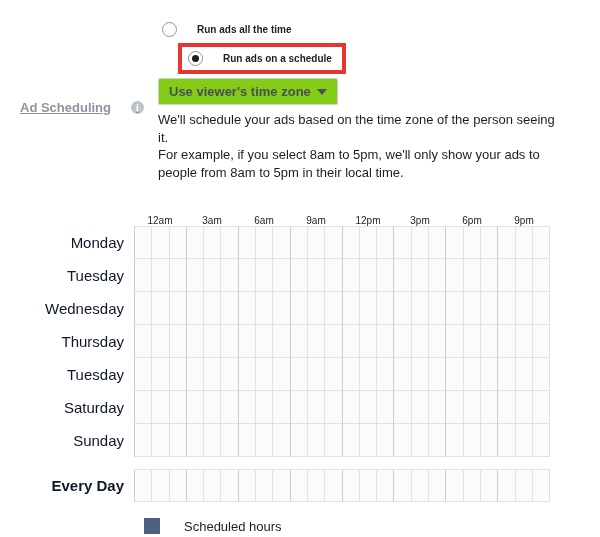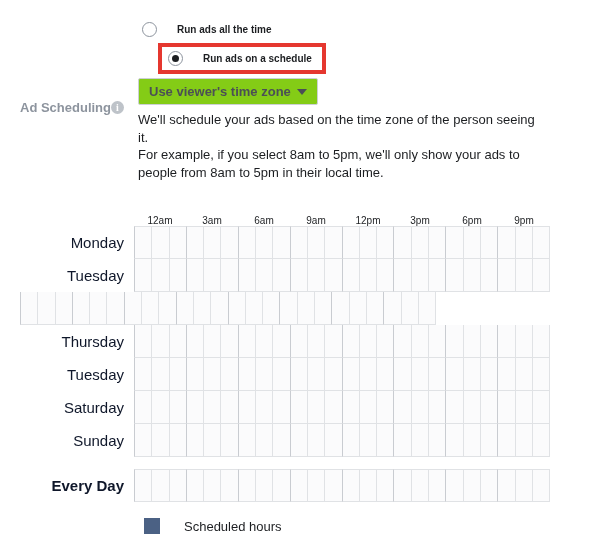--- a/index.html
+++ b/index.html
@@ -12,24 +12,25 @@
     width: 600px;
     background: #fff;
   }
   .row-top { display: flex; }
   .field-label {
     color: #8d949e;
     font-weight: 600;
     font-size: 13px;
     display: flex;
     align-items: center;
-    gap: 0;
+    gap: 20px;
     padding-right: 14px;
     white-space: nowrap;
     padding-top: 2px;
+    text-decoration: underline;
   }
   .info-icon {
     display: inline-flex;
     width: 13px; height: 13px;
     border-radius: 50%;
     background: #bec3c9;
     color: #fff;
     align-items: center; justify-content: center;
     font-size: 10px; font-weight: 700;
     font-family: Georgia, serif;
@@ -239,20 +240,21 @@
           <div class="cell"></div>
           <div class="cell major"></div>
           <div class="cell"></div>
           <div class="cell"></div>
           <div class="cell major"></div>
           <div class="cell"></div>
           <div class="cell"></div>
         </div>
       </div>
       <div class="day-row">
+        <div class="day-label">Wednesday</div>
         <div class="cells">
           <div class="cell major"></div>
           <div class="cell"></div>
           <div class="cell"></div>
           <div class="cell major"></div>
           <div class="cell"></div>
           <div class="cell"></div>
           <div class="cell major"></div>
           <div class="cell"></div>
           <div class="cell"></div>

